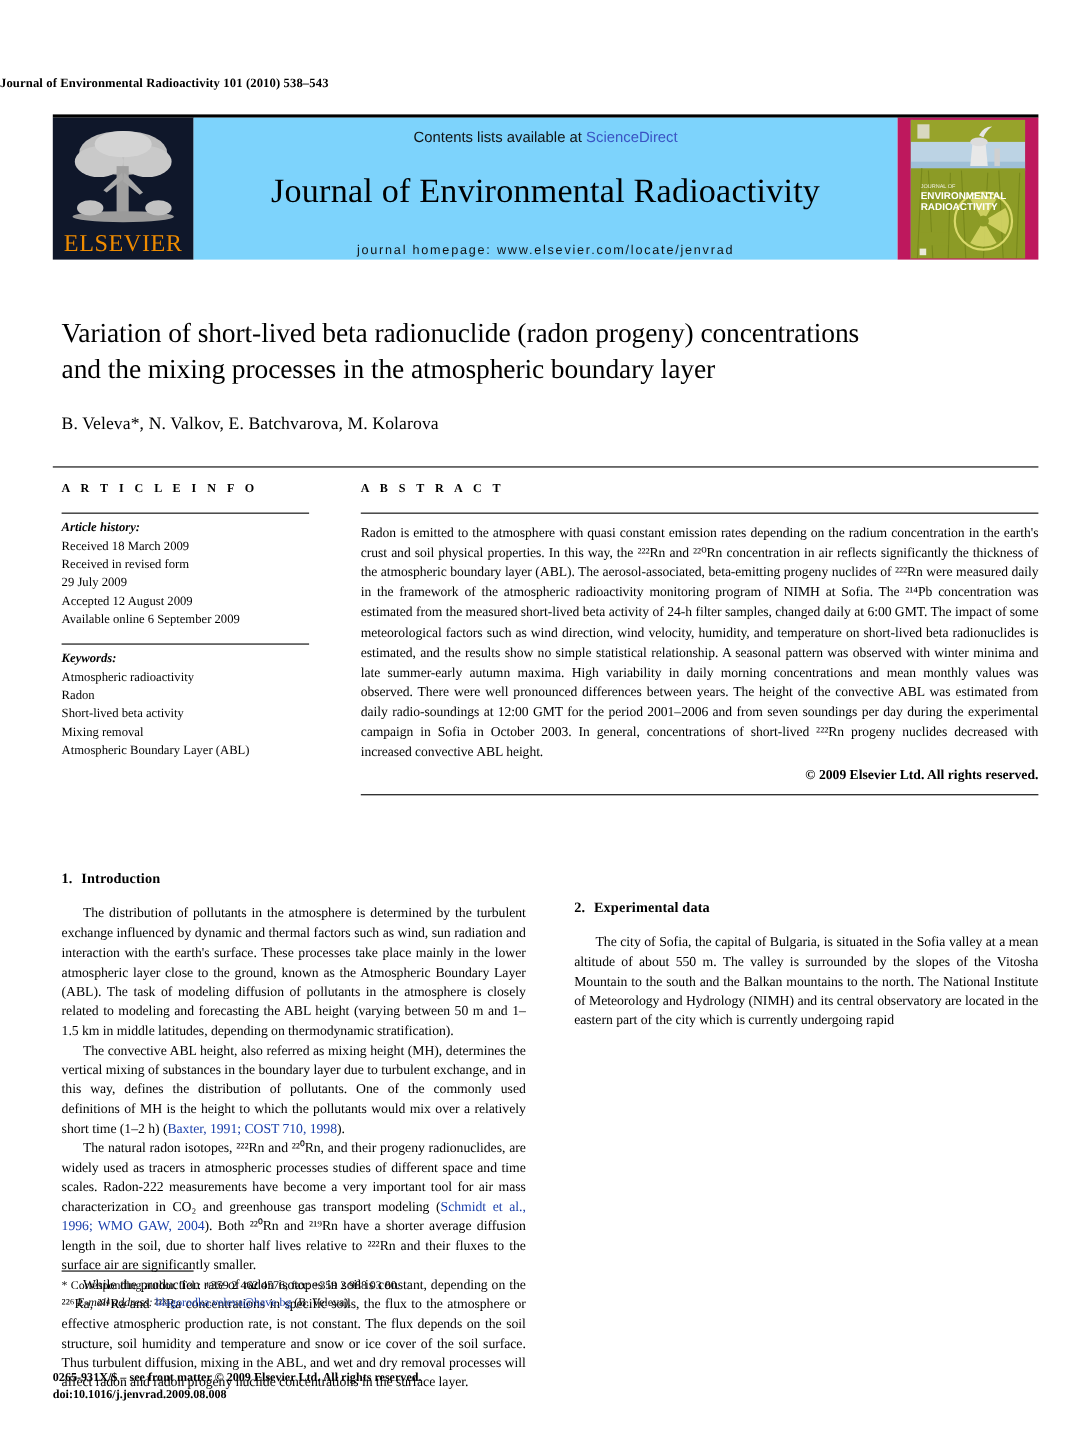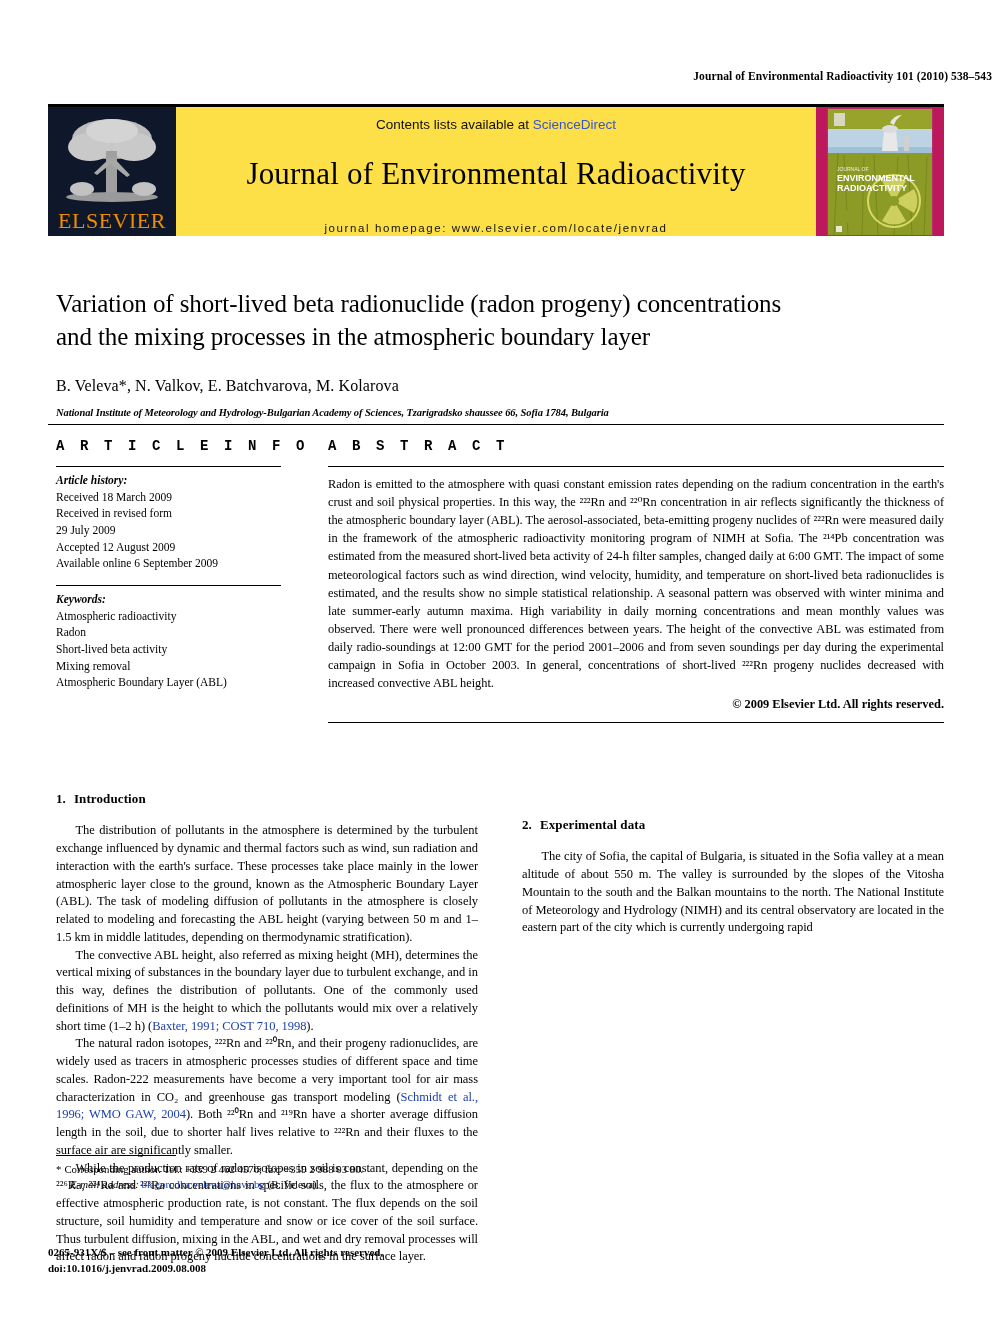--- a/index.html
+++ b/index.html
@@ -22,21 +22,21 @@
     padding: 0;
     box-sizing: border-box;
   }
 
   
   .running-head {
     position: absolute;
     top: 70px;
     left: 0;
     width: 992px;
-    text-align: right;
+    text-align: left;
     font-size: 11.5px;
     font-weight: bold;
     letter-spacing: 0.1px;
   }
 
   
   .masthead {
     position: absolute;
     top: 104px;
     left: 48px;
@@ -61,21 +61,21 @@
     text-align: center;
     color: #F08C00;
     font-family: "Liberation Serif", serif;
     font-size: 22px;
     letter-spacing: 0.5px;
     line-height: 1;
     margin-top: 1px;
   }
   .centre-block {
     flex: 1 1 auto;
-    background: #fde047;
+    background: #7dd3fc;
     position: relative;
     text-align: center;
     box-sizing: border-box;
     padding-top: 10px;
   }
   .contents-line {
     font-family: "Liberation Sans", sans-serif;
     font-size: 13.5px;
     color: #111;
   }
@@ -147,22 +147,22 @@
     width: 896px;
     border-top: 1px solid #000;
   }
   .section-heads {
     position: absolute;
     top: 438px;
     left: 56px;
     width: 888px;
   }
   .head-label {
-    font-family: Liberation Mono, monospace;
-    font-size: 14px;
+    font-family: Liberation Serif, serif;
+    font-size: 11px;
     font-weight: bold;
     letter-spacing: 3.6px;
   }
   .head-info { position:absolute; left: 0; }
   .head-abstract { position:absolute; left: 272px; }
 
   .info-col {
     position: absolute;
     top: 466px;
     left: 56px;
@@ -330,21 +330,20 @@
       </svg>
     </div>
   </div>
 
   <div class="title-block">
     <h1 class="article-title">
       <span>Variation of short-lived beta radionuclide (radon progeny) concentrations</span><br>
       <span>and the mixing processes in the atmospheric boundary layer</span>
     </h1>
     <div class="authors">B. Veleva*, N. Valkov, E. Batchvarova, M. Kolarova</div>
-    <div class="affiliation">National Institute of Meteorology and Hydrology-Bulgarian Academy of Sciences, Tzarigradsko shaussee 66, Sofia 1784, Bulgaria</div>
   </div>
 
   <div class="info-rule-top"></div>
 
   <div class="section-heads">
     <span class="head-label head-info">A R T I C L E   I N F O</span>
     <span class="head-label head-abstract">A B S T R A C T</span>
   </div>
 
   <div class="info-col">

